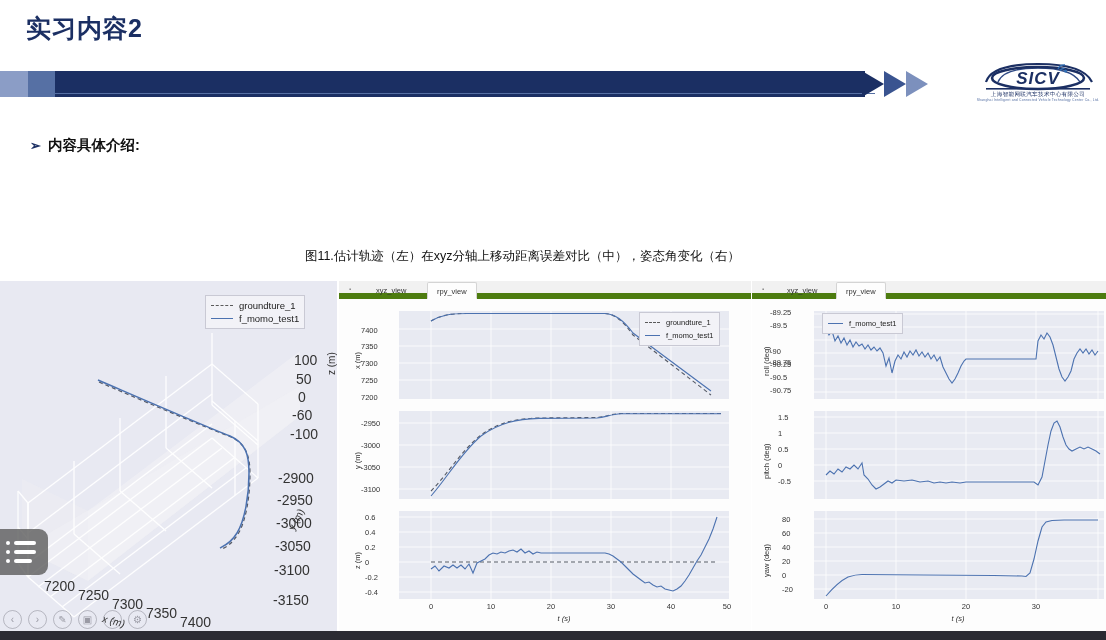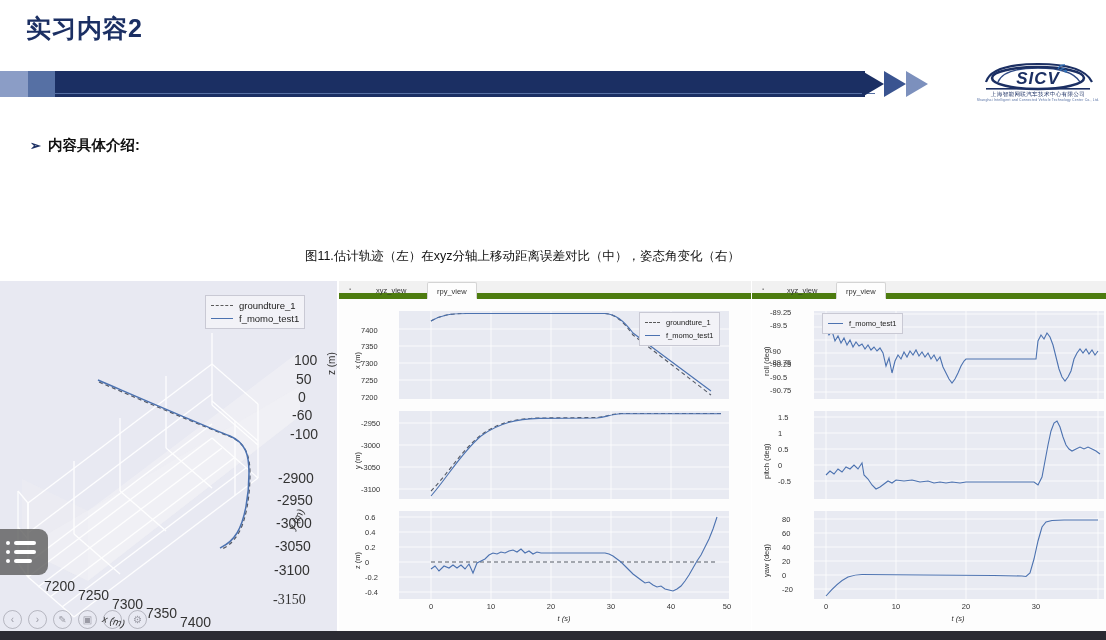--- a/index.html
+++ b/index.html
@@ -222,21 +222,21 @@
       <div class="tick3d" style="left:292px; top:126px;">-60</div>
       <div class="tick3d" style="left:290px; top:145px;">-100</div>
       <div class="ax-lbl" style="left:326px; top:94px; transform:rotate(-90deg); transform-origin:left top;">z (m)</div>
 
       
       <div class="tick3d" style="left:278px; top:189px;">-2900</div>
       <div class="tick3d" style="left:277px; top:211px;">-2950</div>
       <div class="tick3d" style="left:276px; top:234px;">-3000</div>
       <div class="tick3d" style="left:275px; top:257px;">-3050</div>
       <div class="tick3d" style="left:274px; top:281px;">-3100</div>
-      <div class="tick3d" style="left:273px; top:311px;font-family:Liberation Serif, serif;">-3150</div>
+      <div class="tick3d" style="left:273px; top:311px;">-3150</div>
       <div class="ax-lbl" style="left:286px; top:246px; transform:rotate(-62deg); transform-origin:left top;">y (m)</div>
 
       
       <div class="tick3d" style="left:44px; top:297px;">7200</div>
       <div class="tick3d" style="left:78px; top:306px;">7250</div>
       <div class="tick3d" style="left:112px; top:315px;">7300</div>
       <div class="tick3d" style="left:146px; top:324px;">7350</div>
       <div class="tick3d" style="left:180px; top:333px;">7400</div>
       <div class="ax-lbl" style="left:104px; top:332px; transform:rotate(14deg); transform-origin:left top; font-style:italic;">x (m)</div>
 

